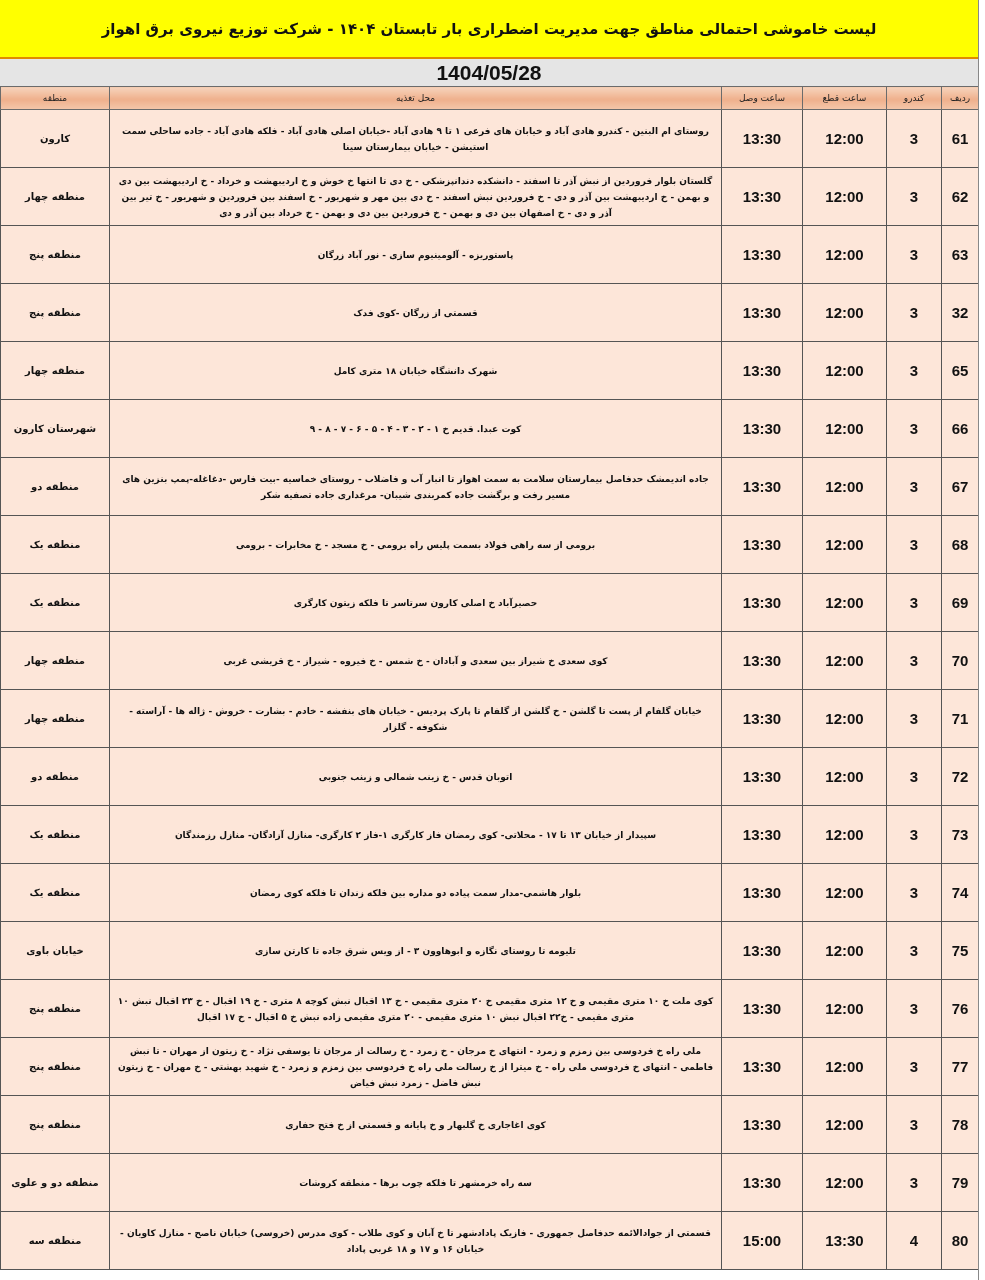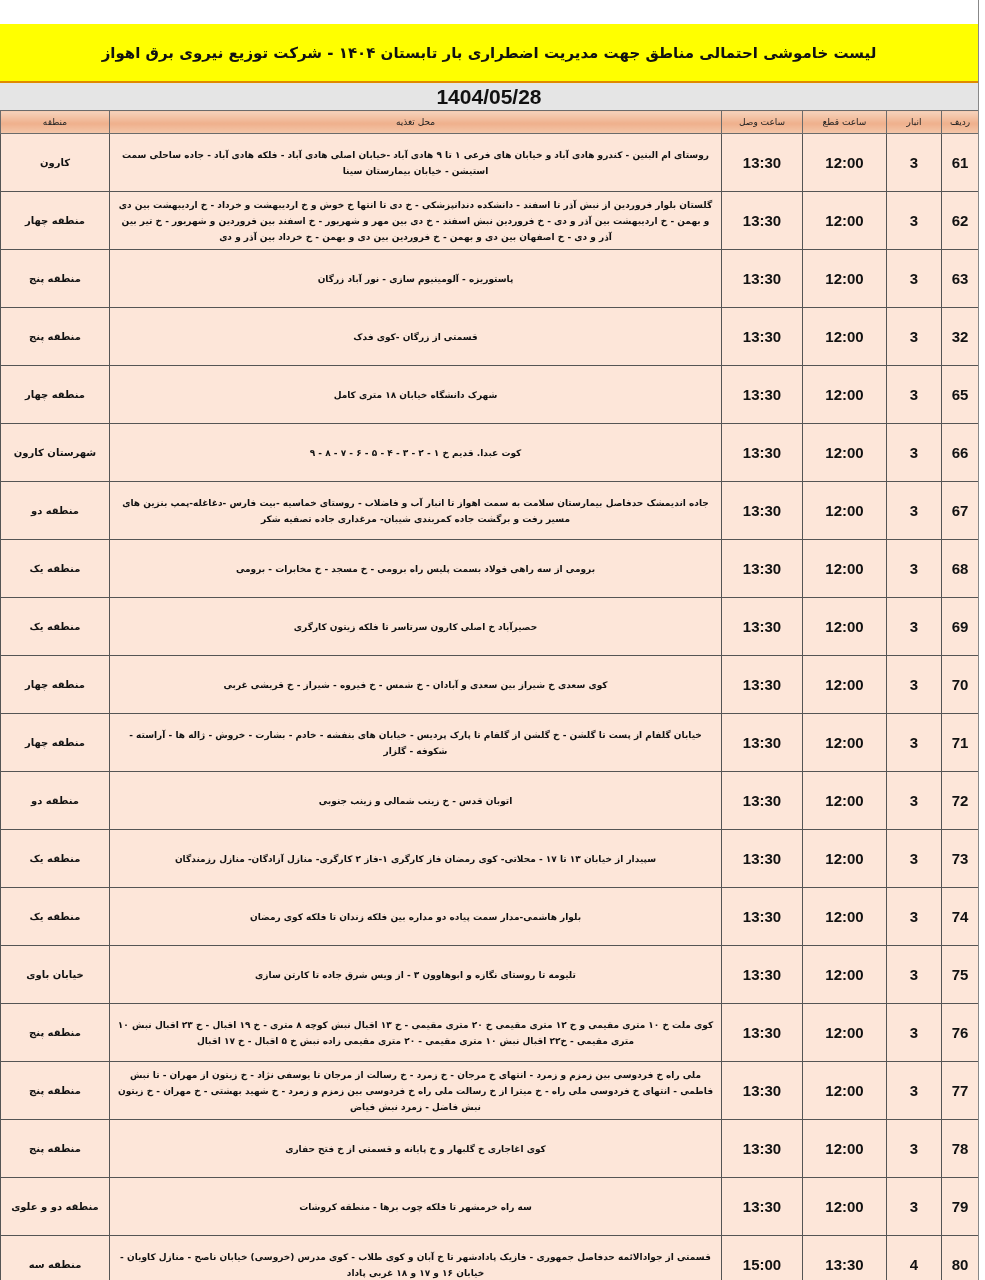--- a/index.html
+++ b/index.html
@@ -1,18 +1,18 @@
 <!DOCTYPE html>
 <html><head>
 <meta charset="utf-8">
 <style>
   html, body { margin:0; padding:0; }
   body { width:985px; height:1280px; background:#ffffff; font-family:"DejaVu Sans", sans-serif; overflow:hidden; position:relative; }
   .sheet { position:absolute; left:0; top:0; width:978px; }
-  .title-bar { height:57px; background:#ffff00; border-bottom:2px solid #e08a00; display:flex; align-items:center; justify-content:center; direction:rtl; font-weight:bold; font-size:15px; color:#111;margin-top:24px; }
+  .title-bar { height:57px; background:#ffff00; border-bottom:2px solid #e08a00; display:flex; align-items:center; justify-content:center; direction:rtl; font-weight:bold; font-size:15px; color:#111; }
   .date-bar { height:27px; background:#e5e5e5; display:flex; align-items:center; justify-content:center; font-family:"Liberation Sans", sans-serif; font-weight:bold; font-size:21px; color:#111; }
   table { border-collapse:collapse; width:978px; table-layout:fixed; direction:rtl; }
   th { height:22px; font-size:9px; font-weight:normal; color:#222; background:linear-gradient(to bottom,#f6d3bc,#efb08c 55%,#f4c7aa); border:1px solid #6b6b6b; padding:0;margin-left:8px; }
   td { background:#fde6d9; border:1px solid #555; text-align:center; vertical-align:middle; padding:0 6px; color:#111; }
   td.num { font-family:"Liberation Sans", sans-serif; font-weight:bold; font-size:15px; padding:0; }
   td.loc { font-size:9px; font-weight:bold; line-height:16px; }
   td.region { font-size:10px; font-weight:bold; padding:0 2px; }
   .right-edge { position:absolute; left:978px; top:0; width:7px; height:1280px; background:#fff; border-left:1px solid #888; }
 </style>
 </head>
@@ -27,21 +27,21 @@
       <col style="width:37px">
       <col style="width:55px">
       <col style="width:84px">
       <col style="width:81px">
       <col style="width:612px">
       <col style="width:109px">
     </colgroup>
     <thead>
       <tr>
         <th>ردیف</th>
-        <th>انبار</th>
+        <th>کندرو</th>
         <th>ساعت قطع</th>
         <th>ساعت وصل</th>
         <th>محل تغذیه</th>
         <th>منطقه</th>
       </tr>
     </thead>
     <tbody id="tbody">
         <tr style="height: 58px;">
     <td class="num">61</td>
     <td class="num">3</td>

